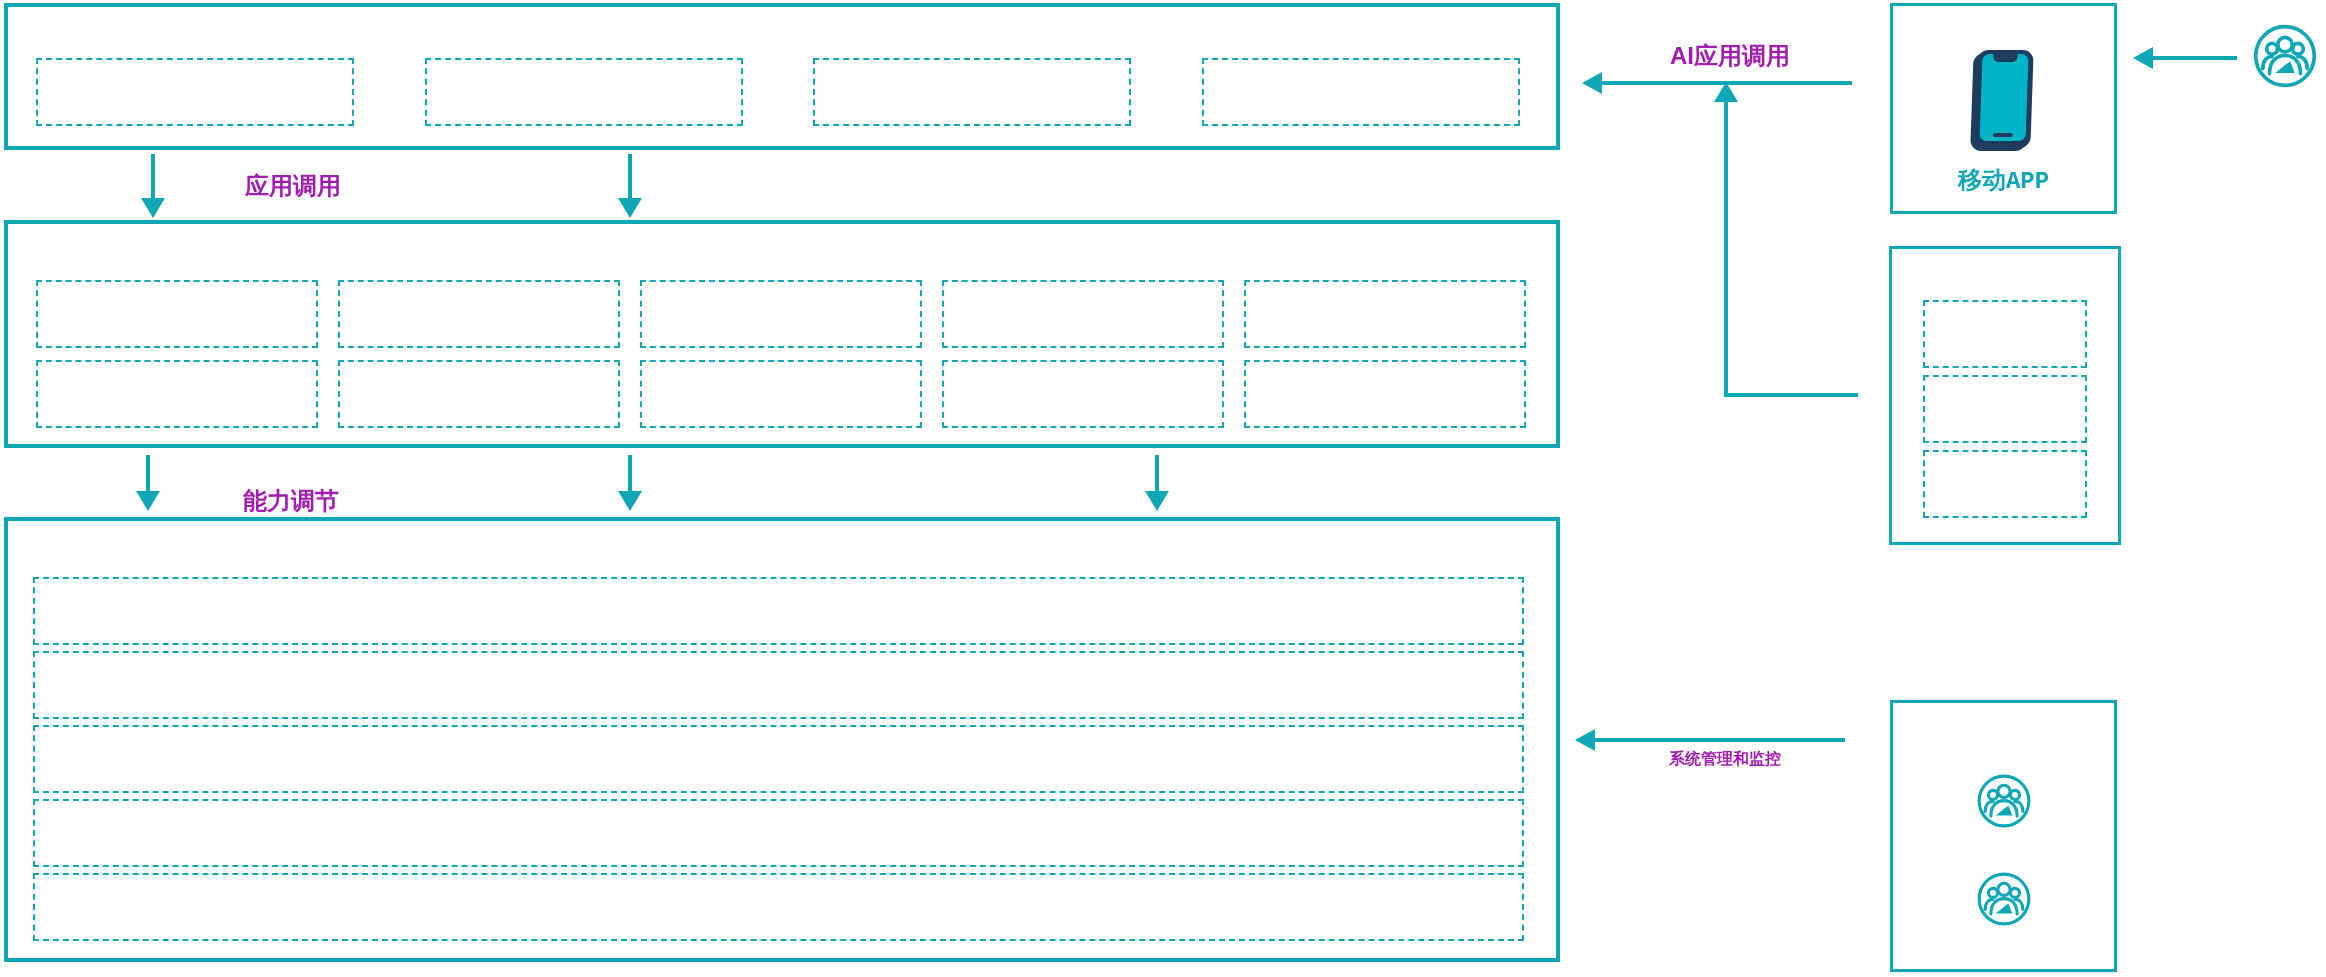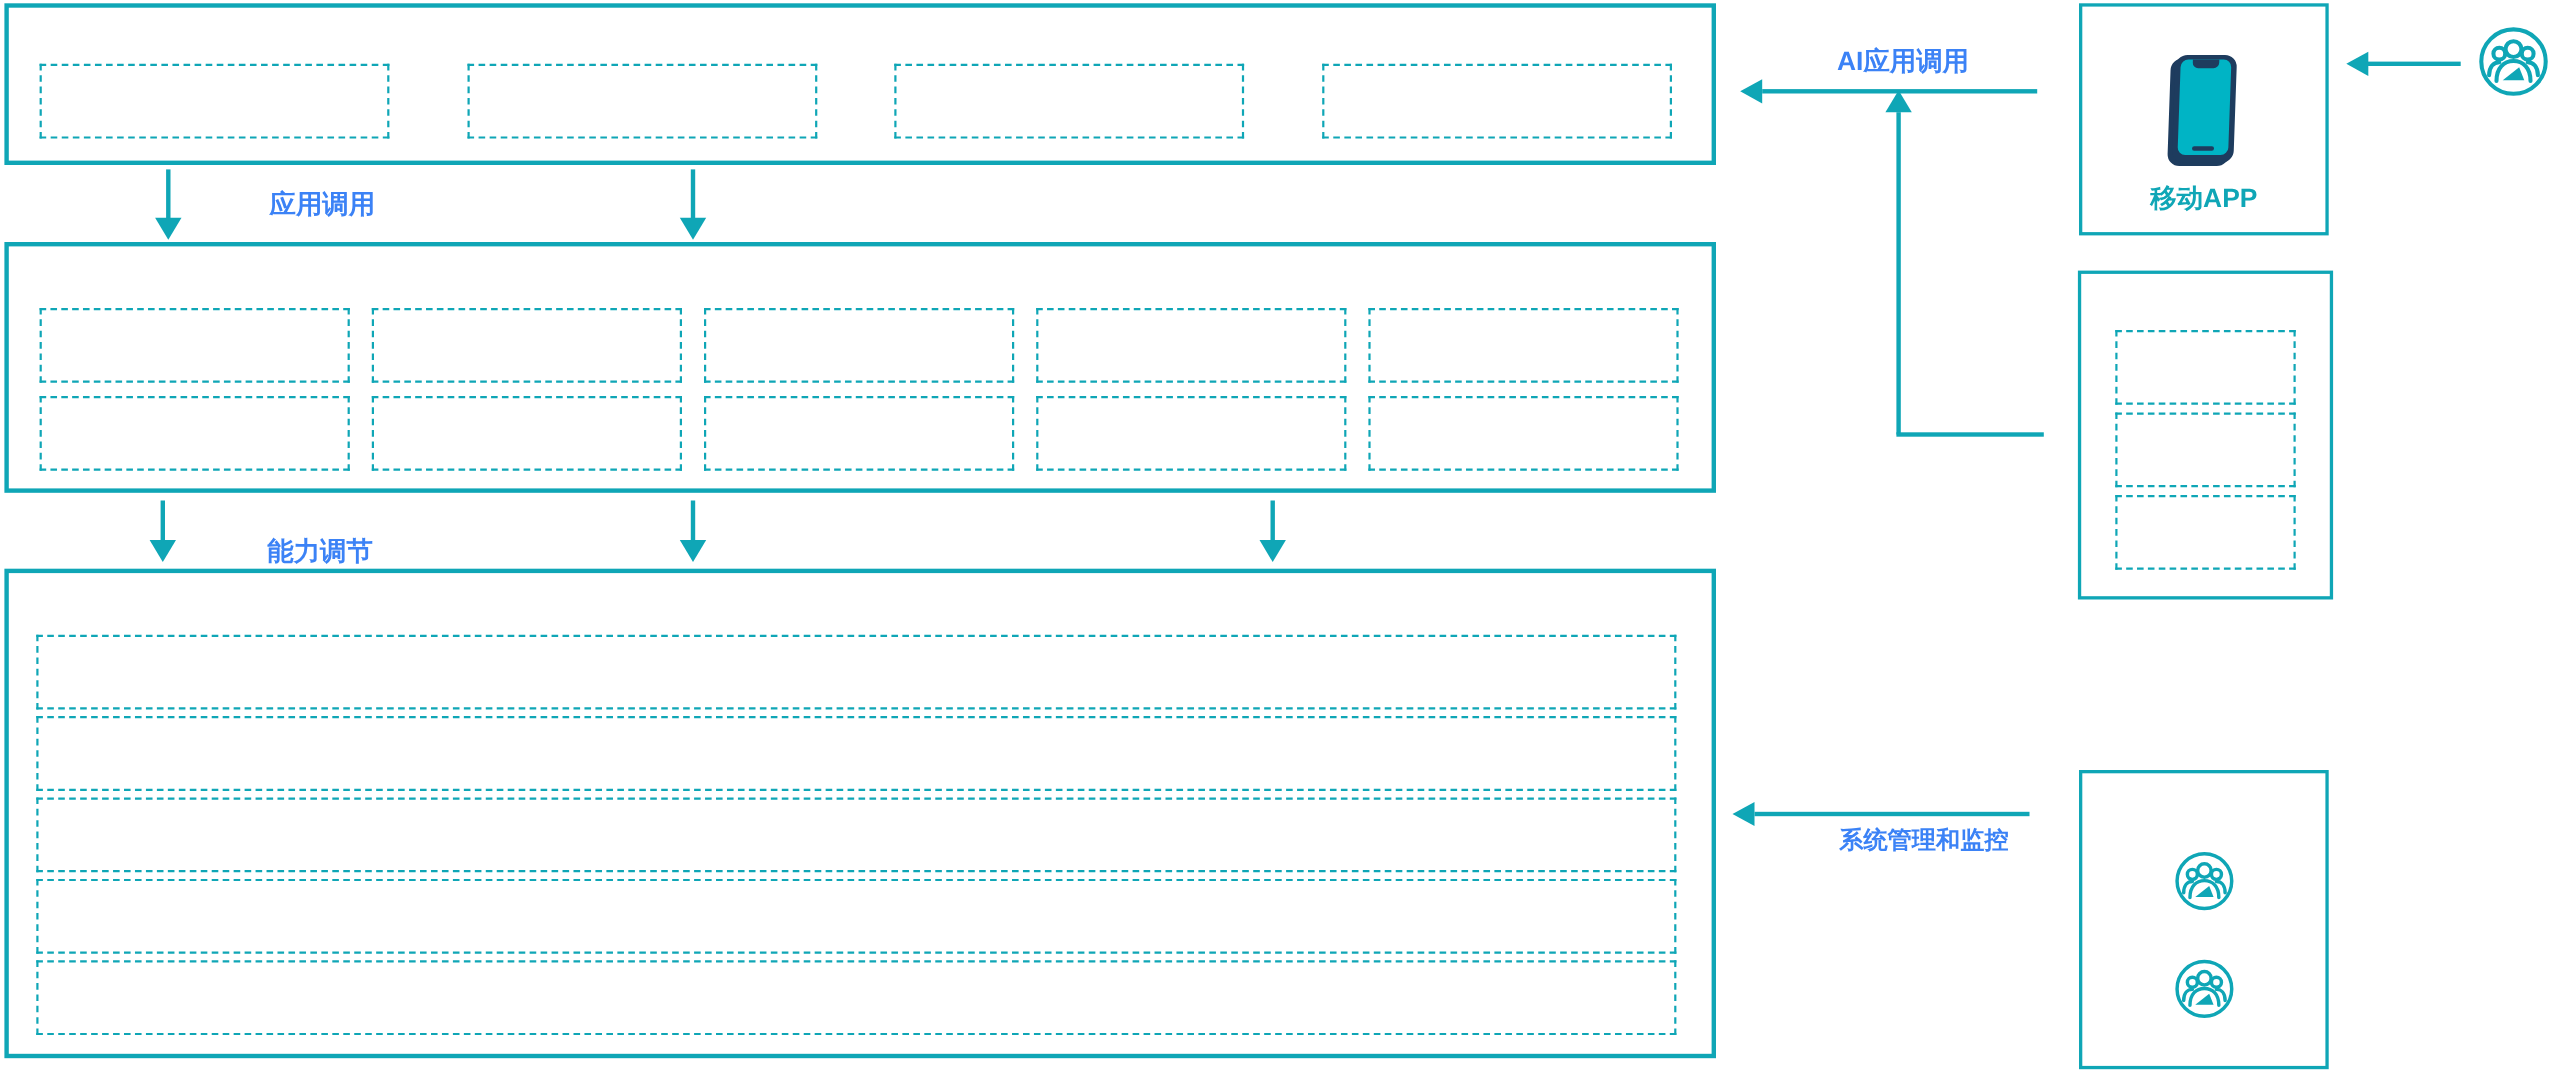--- a/index.html
+++ b/index.html
@@ -9,39 +9,39 @@
     background:#ffffff;
     font-family:"Liberation Sans","DejaVu Sans",sans-serif;
     overflow:hidden;
   }
   
   .solid-box{position:absolute;border:4px solid #0FA6B6;box-sizing:border-box;background:#ffffff;}
   .solid-box.thin{border-width:3px;}
   .layer1{left:4px;top:3px;width:1556px;height:147px;display:flex;justify-content:space-between;padding:51px 36px 0 28px;}
   .layer2{left:4px;top:220px;width:1556px;height:228px;display:grid;grid-template-columns:repeat(5,282px);grid-auto-rows:68px;column-gap:20px;row-gap:12px;padding:56px 28px 0 28px;}
   .layer3{left:4px;top:517px;width:1556px;height:445px;display:flex;flex-direction:column;gap:6px;padding:56px 29px 0 25px;}
-  .phone-box{left:1890px;top:3px;width:227px;height:211px;display:flex;flex-direction:column;align-items:center;padding-top:44px;}
+  .phone-box{left:1890px;top:3px;width:227px;height:211px;display:flex;flex-direction:column;align-items:center;padding-top:44px;font-family:Liberation Mono, monospace;}
   .mid-right-box{left:1889px;top:246px;width:232px;height:299px;display:flex;flex-direction:column;align-items:center;gap:7px;padding-top:51px;}
   .admin-box{left:1890px;top:700px;width:227px;height:272px;display:flex;flex-direction:column;align-items:center;gap:42px;padding-top:70px;}
   
   .dashed-box{border:2px dashed #0FA6B6;box-sizing:border-box;background:#ffffff;}
   .slot-top{width:318px;height:68px;}
   .slot-mid{width:282px;height:68px;}
   .row-bottom{width:1491px;height:68px;flex:0 0 68px;}
   .slot-right{width:164px;height:68px;flex:0 0 68px;}
   
   .line{position:absolute;background:#0FA6B6;}
   .tri{position:absolute;width:0;height:0;}
   .tri-down{border-left:12px solid transparent;border-right:12px solid transparent;border-top:20px solid #0FA6B6;}
   .tri-up{border-left:12px solid transparent;border-right:12px solid transparent;border-bottom:20px solid #0FA6B6;}
   .tri-left{border-top:11px solid transparent;border-bottom:11px solid transparent;border-right:20px solid #0FA6B6;}
   
-  .flow-label{position:absolute;color:#3b82f6;font-weight:bold;font-size:24px;white-space:nowrap;}
+  .flow-label{position:absolute;color:#a21caf;font-weight:bold;font-size:24px;white-space:nowrap;}
   .flow-label.centered{text-align:center;}
-  .small-label{font-size:22px;margin-left:24px;}
+  .small-label{font-size:16px;}
   .box-label{color:#0FA6B6;font-weight:bold;font-size:24px;margin-top:16px;}
   
   .phone{position:relative;width:56px;height:98px;background:#1E3C5E;border-radius:11px;transform:rotate(2deg) skewY(-2deg);box-shadow:-4px 3px 0 #1E3C5E;}
   .phone-screen{position:absolute;top:4px;left:5px;right:5px;bottom:7px;background:#00B4C5;border-radius:7px;}
   .phone-notch{position:absolute;top:4px;left:50%;transform:translateX(-50%);width:24px;height:8px;background:#1E3C5E;border-radius:0 0 5px 5px;}
   .phone-homebar{position:absolute;bottom:11px;left:50%;transform:translateX(-50%);width:20px;height:4px;background:#1E3C5E;border-radius:2px;}
   
   .users-icon{display:block;}
   .users-icon-abs{position:absolute;left:2252px;top:23px;}
 </style>

